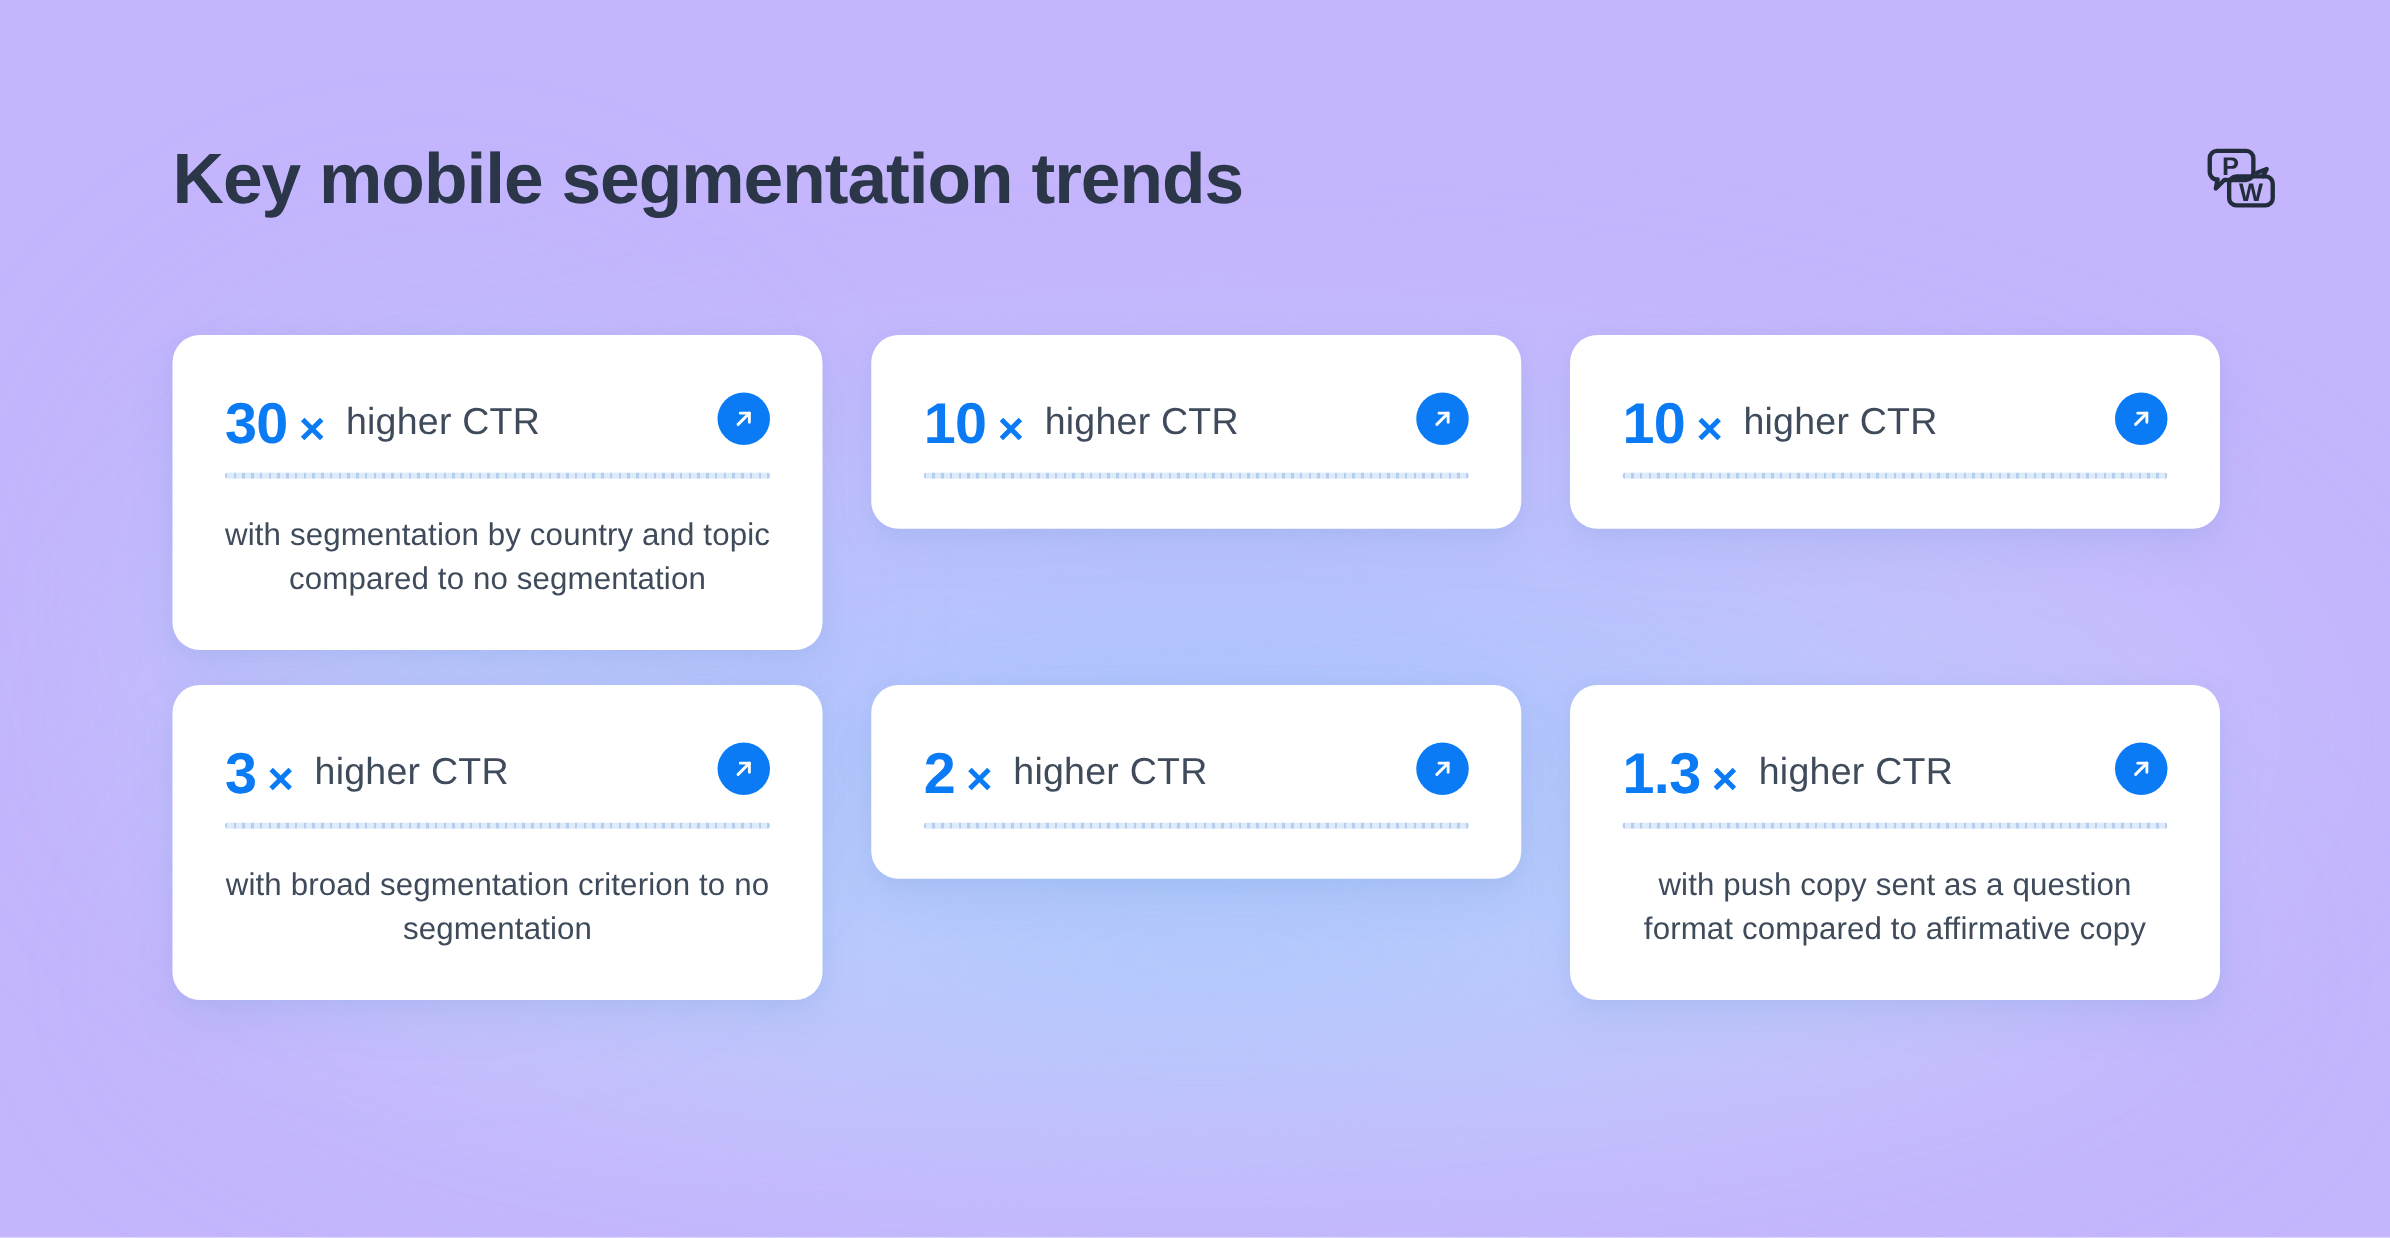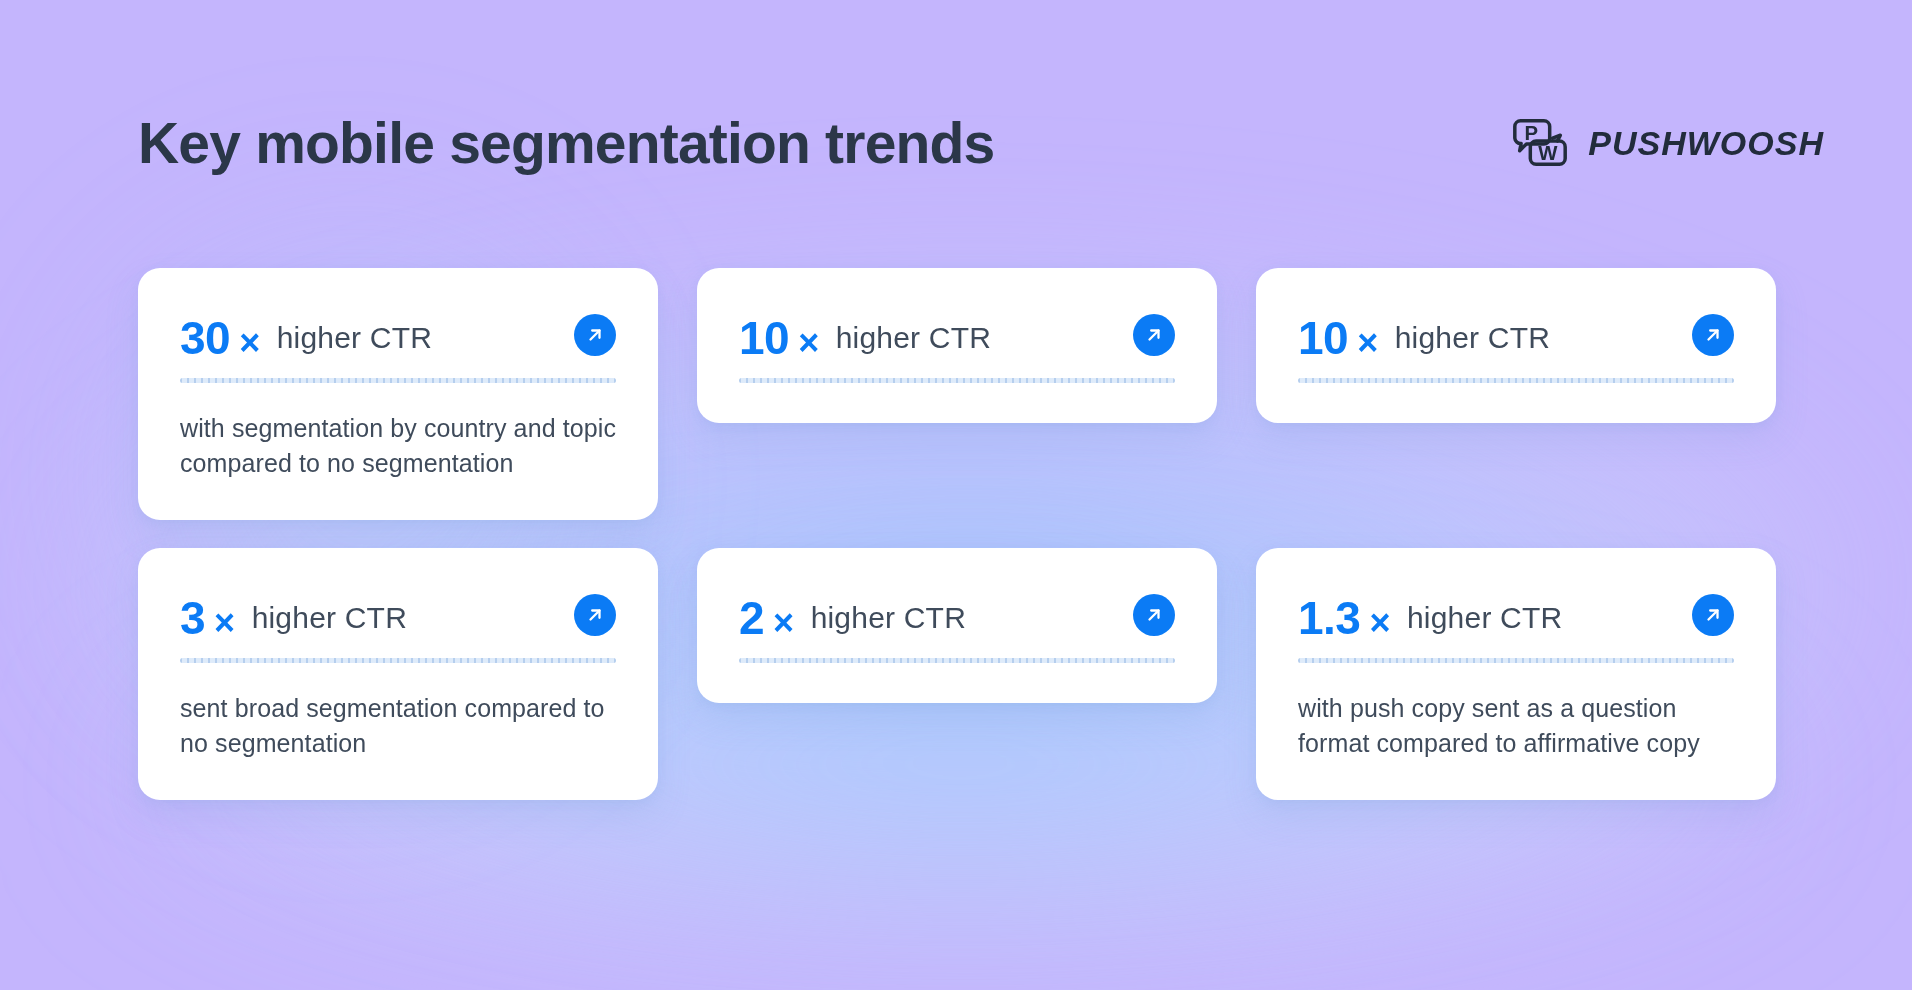--- a/index.html
+++ b/index.html
@@ -161,20 +161,21 @@
         rgba(222,235,250,0.9) 7px),
       #dfeafa;
   }
 
   .card-body {
     margin-top:28px;
     font-size:25px;
     line-height:1.38;
     color:#3f4b5b;
     letter-spacing:0.1px;
+    text-align:center;
   }
 </style>
 </head>
 <body>
 
 <div id="page">
 
   <div class="glow glow-a"></div>
   <div class="glow glow-b"></div>
   <div class="glow glow-c"></div>
@@ -190,21 +191,20 @@
             <path d="M12 9h24a6 6 0 0 1 6 6v12a6 6 0 0 1-6 6H18l-7 7 1.5-7.4A6 6 0 0 1 6 27V15a6 6 0 0 1 6-6z"></path>
             <path d="M28 30h24a6 6 0 0 1 6 6v12a6 6 0 0 1-6 6H28a6 6 0 0 1-6-6V36a6 6 0 0 1 6-6z"></path>
             <path d="M50 30l3-6-8 3"></path>
           </g>
           <g fill="#222c3c" font-family="Liberation Sans, sans-serif" font-weight="700" text-anchor="middle">
             <text x="23" y="29" font-size="21">P</text>
             <text x="40" y="50" font-size="21">W</text>
           </g>
         </svg>
       </span>
-      <span class="brand-name">PUSHWOOSH</span>
     </div>
   </div>
 
   <div class="grid">
 
     <div class="card">
       <div class="card-head">
         <div class="metric">
           <span>30</span>
           <span class="metric-x">×</span>
@@ -271,21 +271,21 @@
         <div class="arrow-badge">
           <svg width="20" height="20" viewBox="0 0 20 20" xmlns="http://www.w3.org/2000/svg">
             <g stroke="#ffffff" stroke-width="2.3" stroke-linecap="round" stroke-linejoin="round" fill="none">
               <path d="M5.5 14.5 L14.5 5.5"></path>
               <path d="M7.2 5.5 H14.5 V12.8"></path>
             </g>
           </svg>
         </div>
       </div>
       <div class="divider"></div>
-      <div class="card-body">sent broad segmentation compared to no segmentation</div>
+      <div class="card-body">with broad segmentation criterion to no segmentation</div>
     </div>
 
     <div class="card">
       <div class="card-head">
         <div class="metric">
           <span>2</span>
           <span class="metric-x">×</span>
         </div>
         <div class="metric-label">higher CTR</div>
         <div class="arrow-badge">

